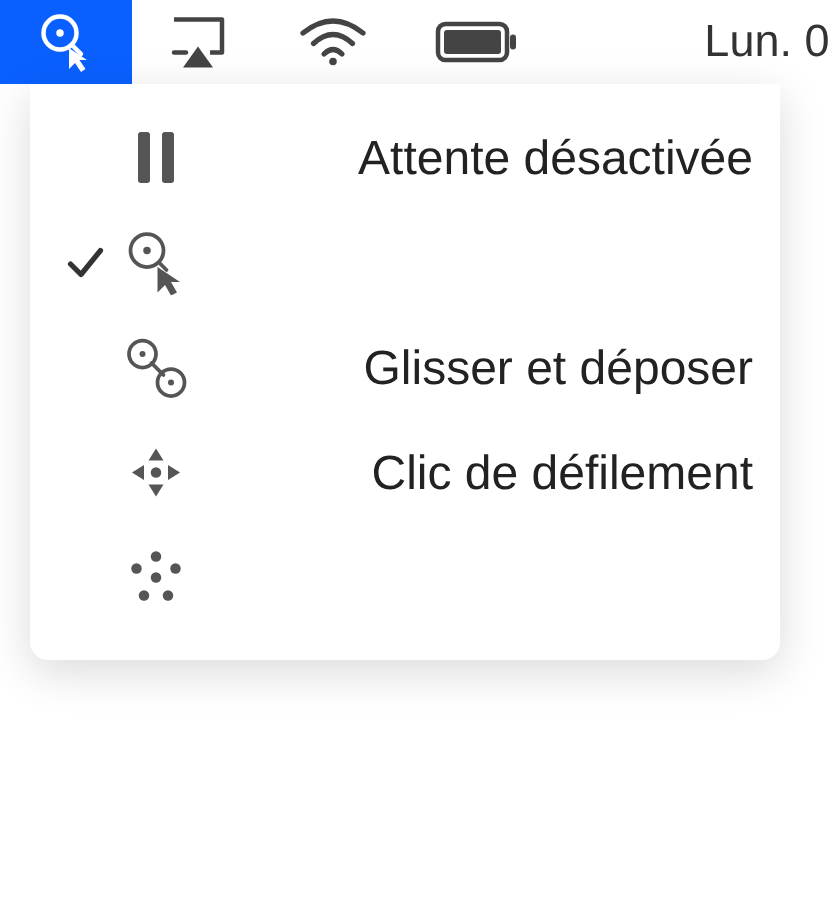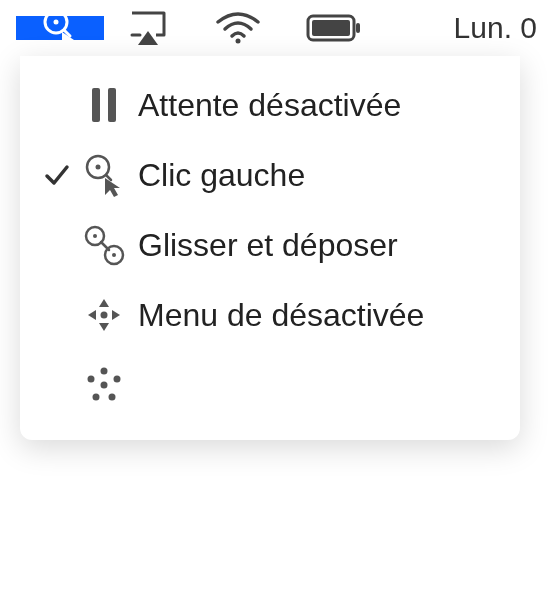--- a/index.html
+++ b/index.html
@@ -12,21 +12,21 @@
       background: #fff;
       width: 553px;
       height: 612px;
       overflow: hidden;
     }
     .menubar {
       display: flex;
       align-items: center;
       height: 56px;
       background: #fff;
-      padding: 16px;
+      padding: 0;
     }
     .menubar-item {
       display: flex;
       align-items: center;
       justify-content: center;
       height: 100%;
       padding: 0 22px;
     }
     .menubar-item.active {
       background: #0a60ff;
@@ -52,20 +52,21 @@
       padding: 14px 0 20px 0;
     }
     .menu-item {
       display: flex;
       align-items: center;
       height: 70px;
       padding: 0 18px 0 18px;
       font-size: 32px;
       color: #222;
       cursor: default;
+      text-align: right;
     }
     .check-col {
       width: 38px;
       display: flex;
       align-items: center;
       justify-content: center;
     }
     .icon-col {
       width: 56px;
       display: flex;
@@ -136,21 +137,20 @@
       </svg>
     </div>
     <div class="icon-col">
       <svg width="44" height="44" viewBox="0 0 44 44">
         <circle cx="16" cy="14" r="11" fill="none" stroke="#555" stroke-width="2.5"></circle>
         <circle cx="16" cy="14" r="2.5" fill="#555"></circle>
         <line x1="24" y1="22" x2="29" y2="27" stroke="#555" stroke-width="2.5" stroke-linecap="round"></line>
         <path d="M23 25 L23 42 L28 37 L32 44 L36 42 L32 35 L38 35 Z" fill="#555"></path>
       </svg>
     </div>
-    <div class="label-col">Clic gauche</div>
   </div>
 
 
 
   <div class="menu-item">
     <div class="check-col"></div>
     <div class="icon-col">
       <svg width="44" height="44" viewBox="0 0 44 44">
         <circle cx="13" cy="13" r="9" fill="none" stroke="#555" stroke-width="2.5"></circle>
         <circle cx="13" cy="13" r="2" fill="#555"></circle>
@@ -166,21 +166,21 @@
     <div class="check-col"></div>
     <div class="icon-col">
       <svg width="44" height="44" viewBox="0 0 44 44">
         <circle cx="22" cy="22" r="3.5" fill="#555"></circle>
         <path d="M22 6 L17 14 L27 14 Z" fill="#555"></path>
         <path d="M22 38 L17 30 L27 30 Z" fill="#555"></path>
         <path d="M6 22 L14 17 L14 27 Z" fill="#555"></path>
         <path d="M38 22 L30 17 L30 27 Z" fill="#555"></path>
       </svg>
     </div>
-    <div class="label-col">Menu de désactivée</div>
+    <div class="label-col">Clic de défilement</div>
   </div>
 
   <div class="menu-item">
     <div class="check-col"></div>
     <div class="icon-col">
       <svg width="44" height="44" viewBox="0 0 44 44">
         <circle cx="22" cy="22" r="3.5" fill="#555"></circle>
         <circle cx="22" cy="8" r="3.5" fill="#555"></circle>
         <circle cx="9" cy="16" r="3.5" fill="#555"></circle>
         <circle cx="14" cy="34" r="3.5" fill="#555"></circle>

